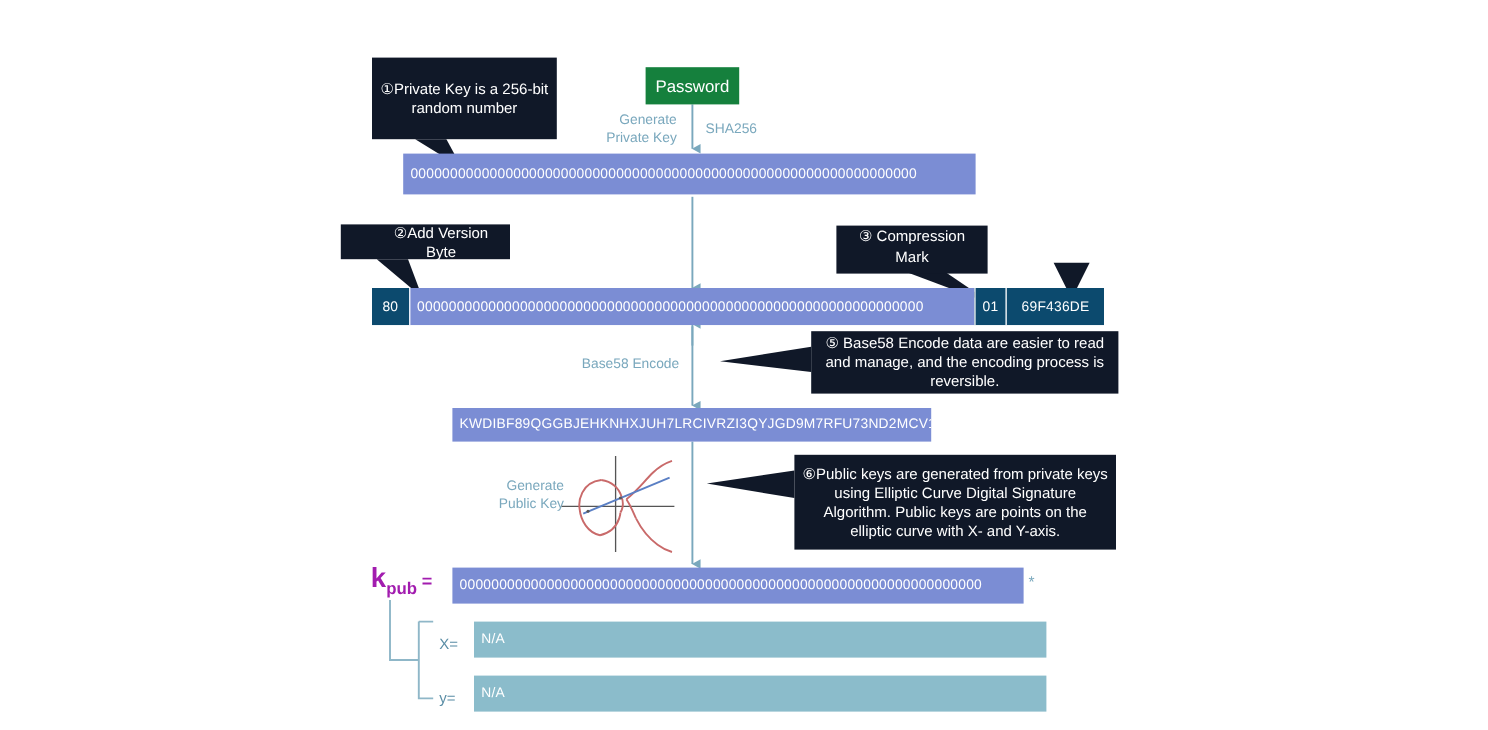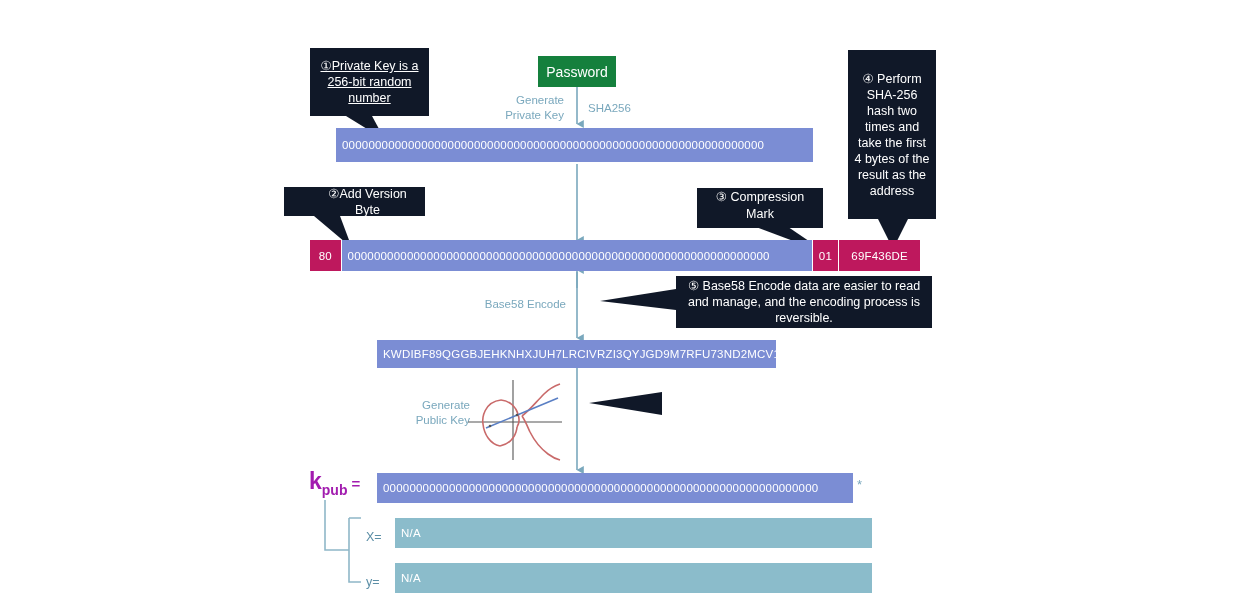--- a/index.html
+++ b/index.html
@@ -23,21 +23,21 @@
   .bar {
     display: flex;
     align-items: center;
     color: #ffffff;
     font-size: 11.5px;
     letter-spacing: 0.2px;
     white-space: nowrap;
     overflow: hidden;
   }
   .bar-blue  { background: #7b8dd4; }
-  .bar-teal  { background: #be185d; }
+  .bar-teal  { background: #0c4a6e; }
   .bar-teal2 { background: #8bbccb; }
   .bar-pad   { padding-left: 6px; }
 
   .seg {
     display: flex;
     align-items: center;
     justify-content: center;
     height: 100%;
     color: #ffffff;
     font-size: 11.5px;
@@ -147,39 +147,36 @@
   <div class="abs tlabel tlabel-r" style="left:478px;top:93px;width:86px;">Generate
 Private Key</div>
 
   <div class="abs tlabel" style="left:588px;top:101px;">SHA256</div>
 
   <div class="abs tlabel tlabel-r" style="left:456px;top:297px;width:110px;">Base58 Encode</div>
 
   <div class="abs tlabel tlabel-r" style="left:378px;top:398px;width:92px;">Generate
 Public Key</div>
 
-  <div class="abs callout" style="left:310px;top:48px;width:119px;height:68px;text-decoration:underline;">
+  <div class="abs callout" style="left:310px;top:48px;width:154px;height:68px;">
     <span>①Private Key is a 256-bit random number</span>
   </div>
 
   <div class="abs bar bar-blue bar-pad" style="left:336px;top:128px;width:477px;height:34px;">
     <span>0000000000000000000000000000000000000000000000000000000000000000</span>
   </div>
 
   <div class="abs callout" style="left:284px;top:187px;width:141px;height:29px;padding-left:32px;">
     <span>②Add Version Byte</span>
   </div>
 
   <div class="abs callout callout-overflow" style="left:697px;top:188px;width:126px;height:40px;padding-top:1px;">
     <span style="display:block;width:126px;line-height:1.32;">③ Compression Mark</span>
   </div>
 
-  <div class="abs callout" style="left:848px;top:50px;width:88px;height:169px;">
-    <span>④ Perform SHA-256 hash two times and take the first 4 bytes of the result as the address</span>
-  </div>
 
   <div class="abs bar" style="left:310px;top:240px;width:610px;height:31px;">
     <div class="seg bar-teal" style="width:31px;">
       <span>80</span>
     </div>
     <div class="seg bar-blue seg-sep" style="width:471px;padding-left:6px;justify-content:flex-start;">
       <span>0000000000000000000000000000000000000000000000000000000000000000</span>
     </div>
     <div class="seg bar-teal seg-sep" style="width:26px;">
       <span>01</span>
@@ -210,20 +207,23 @@
     <path d="M60,40 C64,46 66,52 68,56" stroke="#c96a6a" stroke-width="1.6" fill="none"></path>
 
     <path d="M68,56 C72,64 78,72 86,78 C90,81 94,83 98,84" stroke="#c96a6a" stroke-width="1.6" fill="none"></path>
 
     <line x1="24" y1="52" x2="96" y2="22" stroke="#5a7fc4" stroke-width="1.6"></line>
 
     <circle cx="28" cy="50" r="1.3" fill="#555555"></circle>
     <circle cx="55" cy="39" r="1.3" fill="#555555"></circle>
   </svg>
 
+  <div class="abs callout" style="left:662px;top:379px;width:268px;height:79px;">
+    <span>⑥Public keys are generated from private keys using Elliptic Curve Digital Signature Algorithm. Public keys are points on the elliptic curve with X- and Y-axis.</span>
+  </div>
 
   <div class="abs kpub" style="left:309px;top:468px;">
     <span>k</span><sub>pub</sub><span class="eq" style="margin-left:4px;">=</span>
   </div>
 
   <div class="abs bar bar-blue bar-pad" style="left:377px;top:473px;width:476px;height:30px;">
     <span>000000000000000000000000000000000000000000000000000000000000000000</span>
   </div>
   <div class="abs star" style="left:857px;top:477px;">*</div>
 

